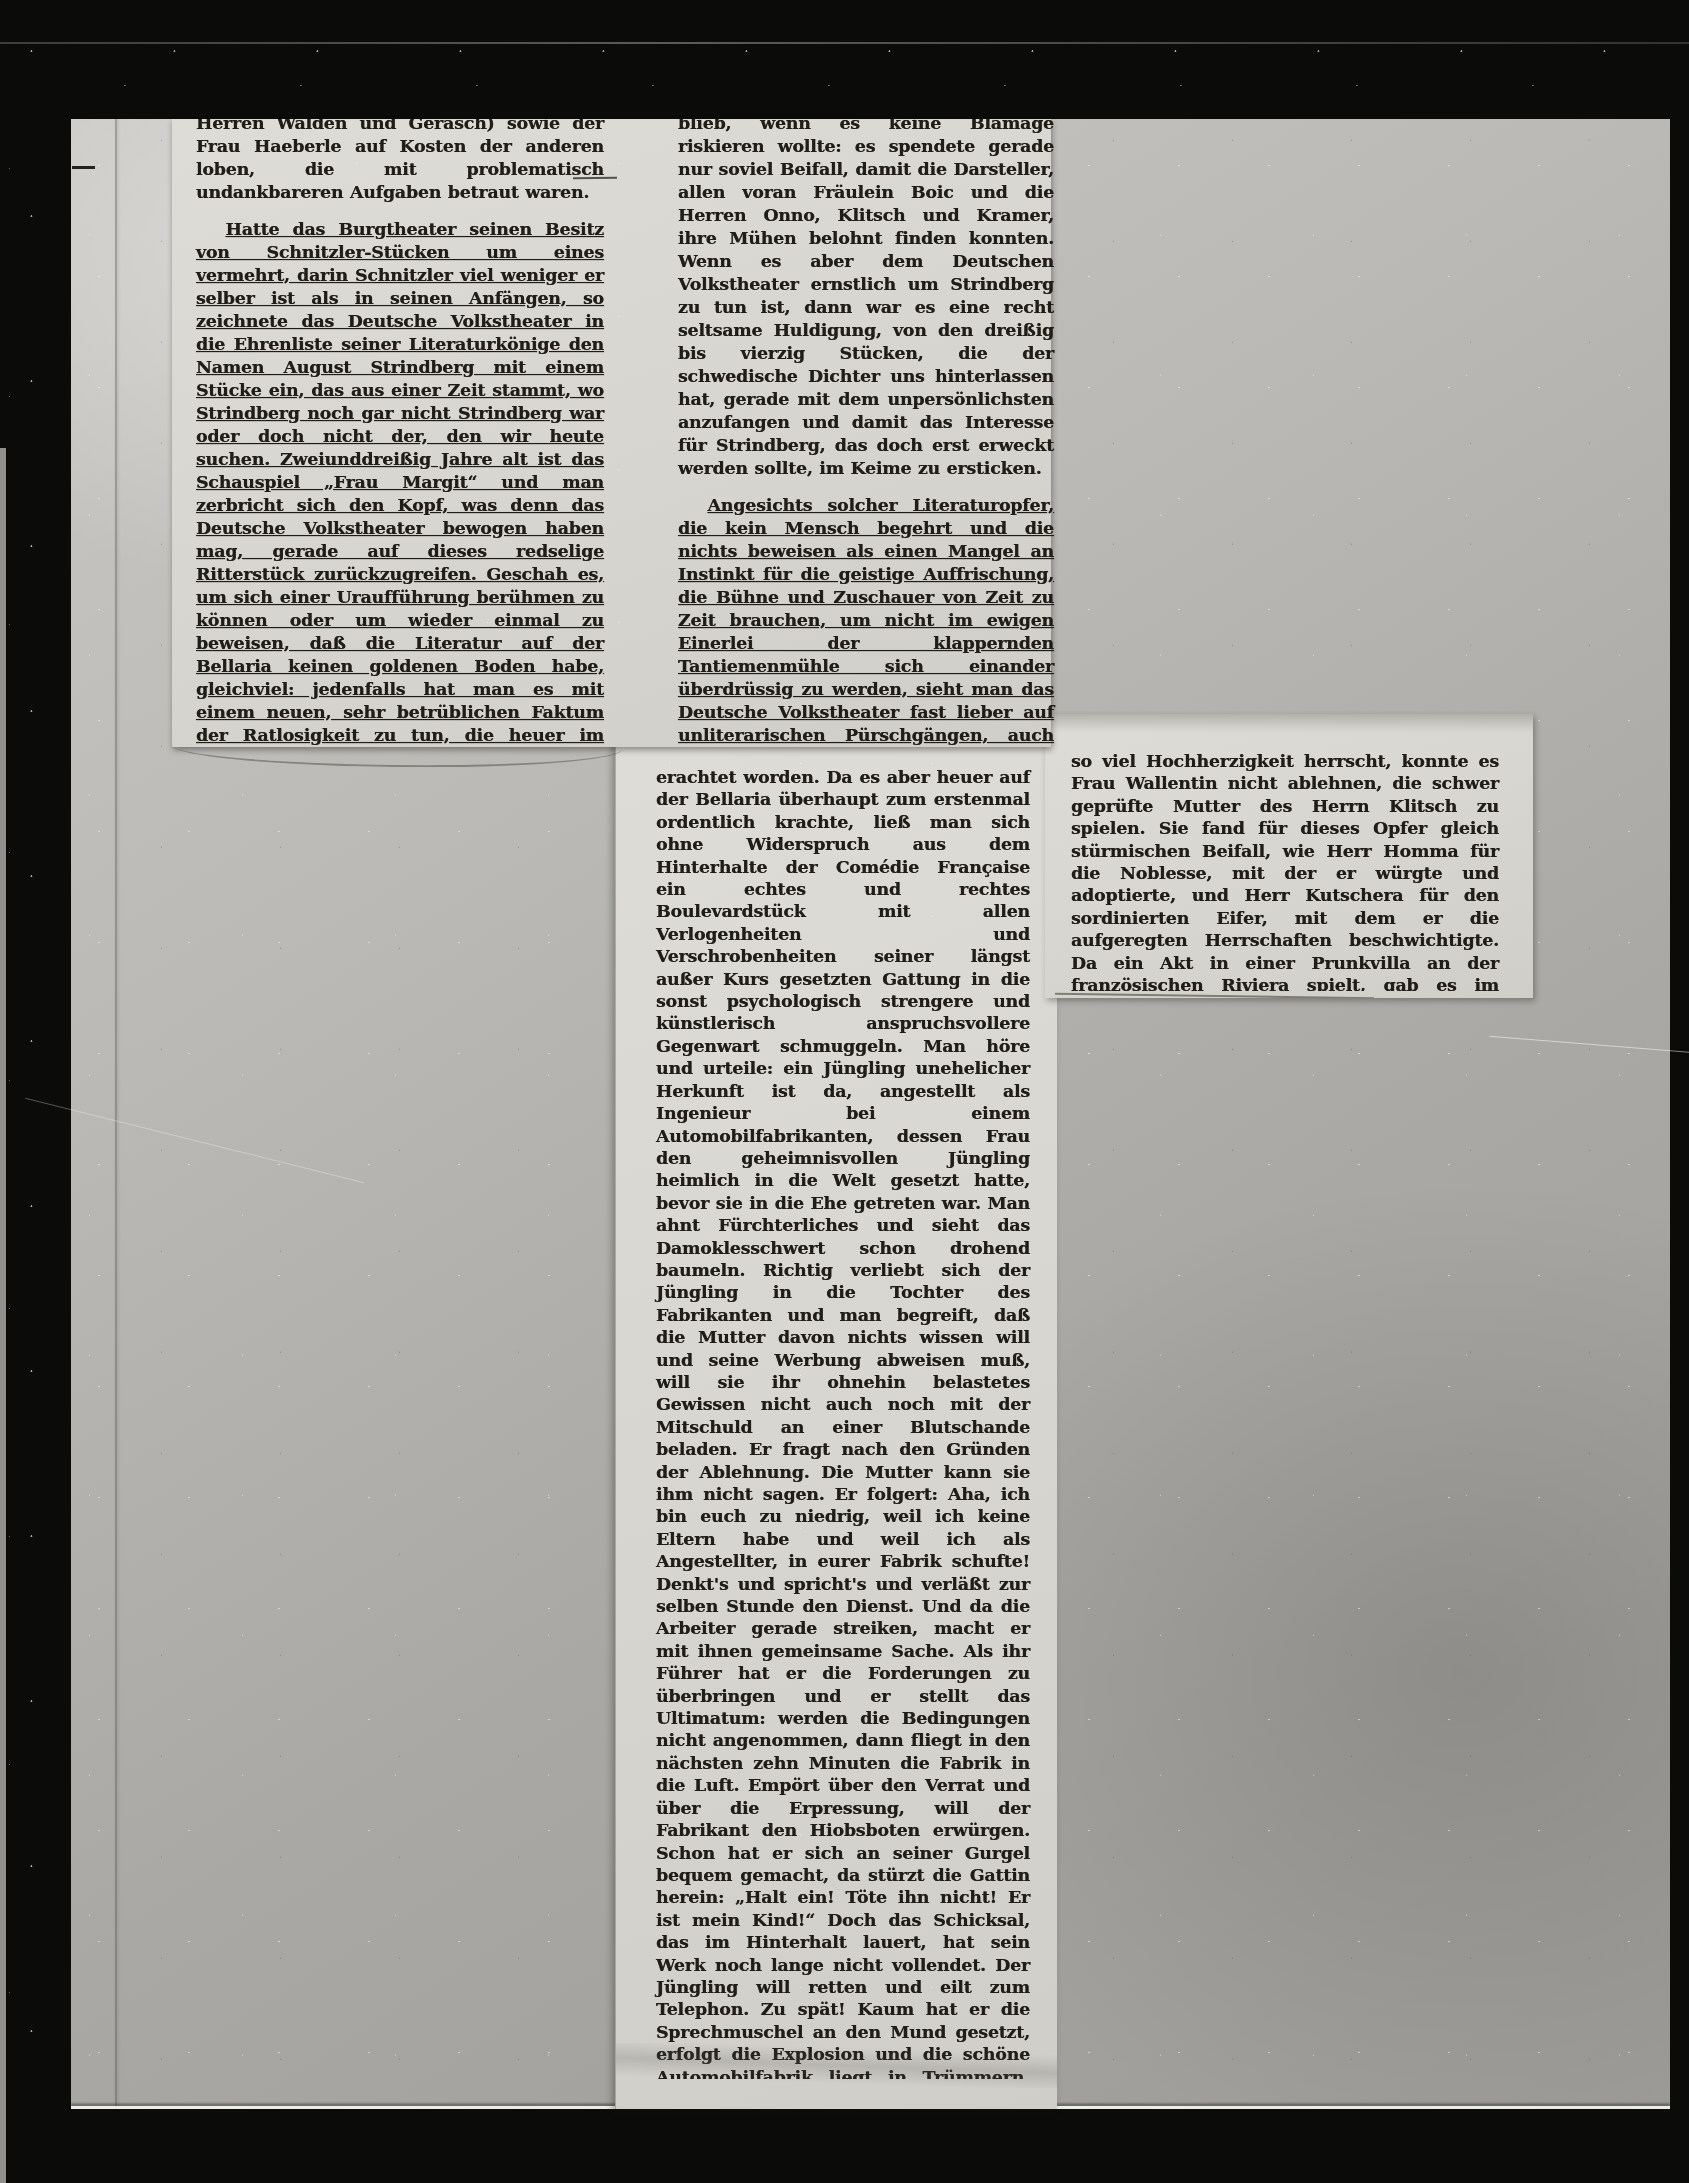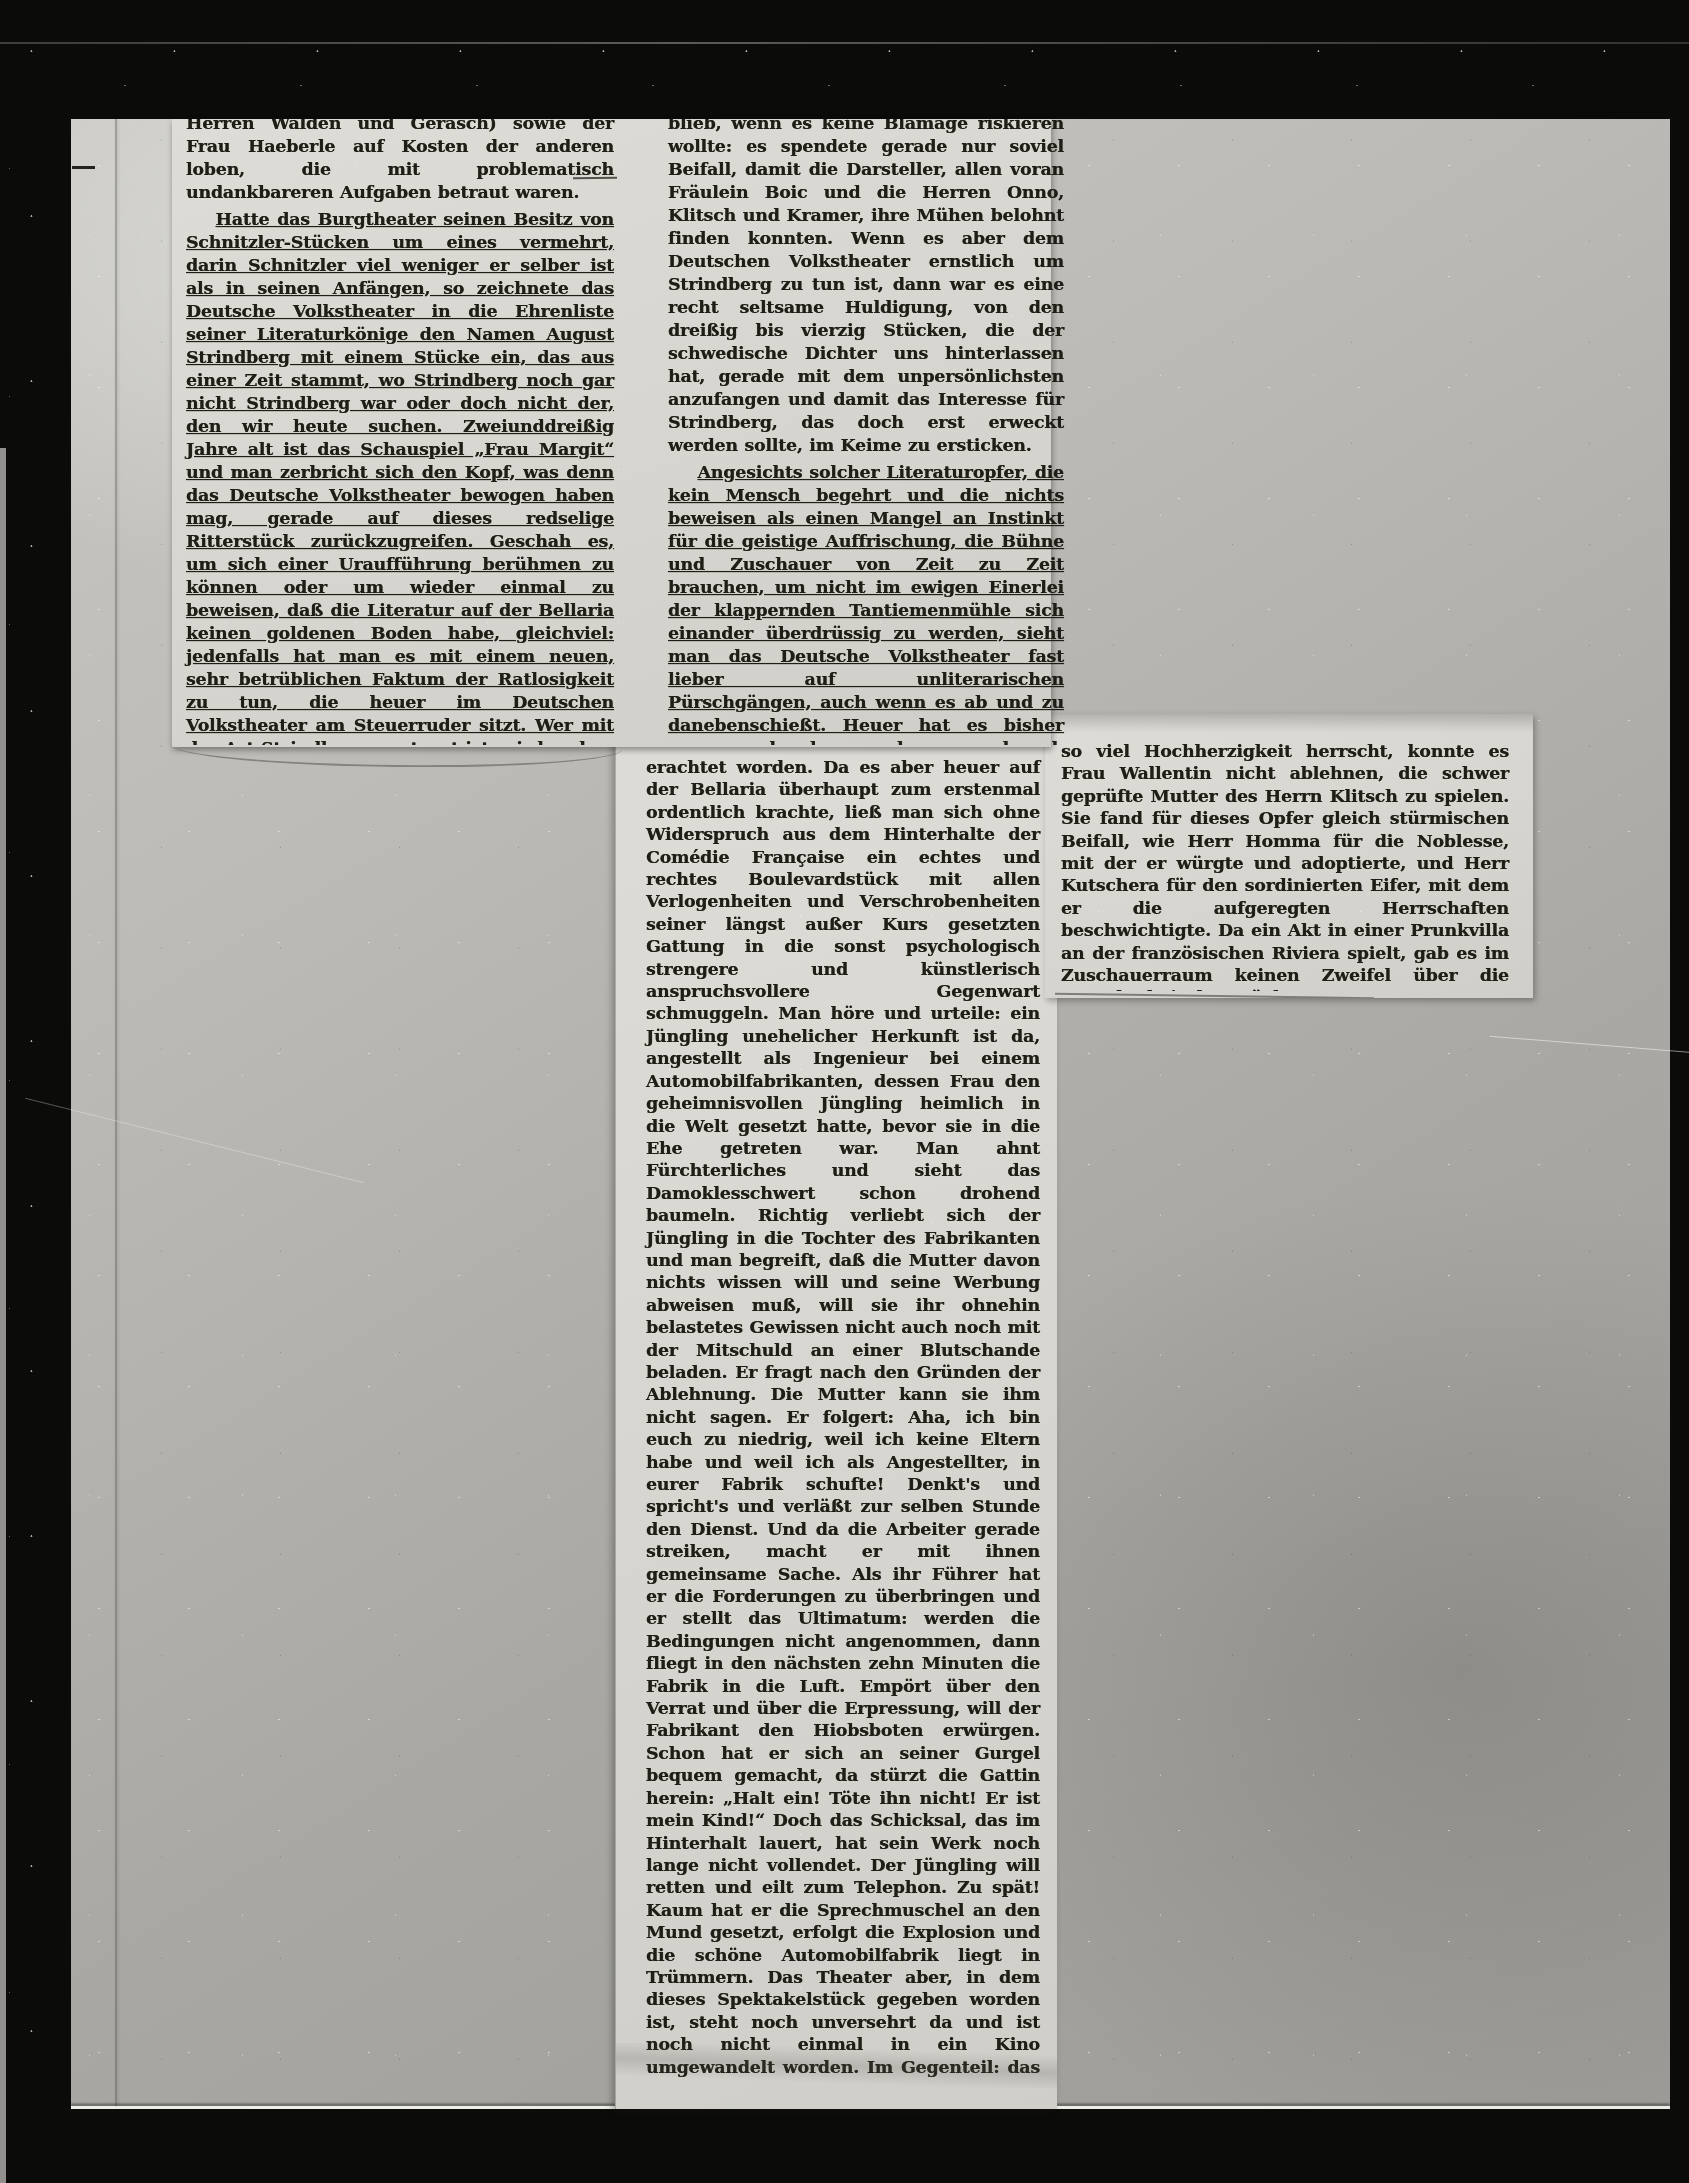--- a/index.html
+++ b/index.html
@@ -45,21 +45,21 @@
   .clip2::after{content:"";position:absolute;left:0;bottom:21px;width:100%;height:45px;
     background:linear-gradient(2deg,transparent 20%,rgba(92,90,84,.22) 50%,transparent 80%);}
   .clip3{left:974px;top:595px;width:488px;height:284px;z-index:2;
     box-shadow:1.5px 2.5px 6px rgba(22,22,20,.32);overflow:hidden;}
   .clip3::before{content:"";position:absolute;left:0;top:0;width:100%;height:19px;
     background:linear-gradient(180deg,rgba(118,116,110,.4),rgba(118,116,110,.08) 75%,transparent);}
   .col{position:absolute;top:0;bottom:2px;overflow:hidden;}
   .col1{left:10px;width:436px;}
   .col2{left:492px;width:404px;}
   .clip p{
-    margin:4px;color:#201d16;font-weight:700;
+    margin:14px;color:#201d16;font-weight:700;
     font-size:17.4px;line-height:23px;text-align:justify;
     letter-spacing:-0.2px;word-spacing:0.7px;hyphens:auto;
     text-shadow:0.2px 0.3px 0.4px rgba(30,27,20,.55), -0.1px -0.1px 0.3px rgba(30,27,20,.3);
   }
   .col p:first-child{margin-top:-7.5px;}
   .clip p.indent{text-indent:1.7em;text-decoration:underline;}
   .clip2 .textwrap{position:absolute;left:26px;top:33px;width:402px;bottom:30px;overflow:hidden;}
   .clip2 p, .clip3 p{line-height:22.4px;}
   .clip3 .textwrap{position:absolute;left:12px;top:22px;width:456px;bottom:7px;overflow:hidden;}
   .underline-mark{position:absolute;left:401px;top:58px;width:44px;height:2px;

